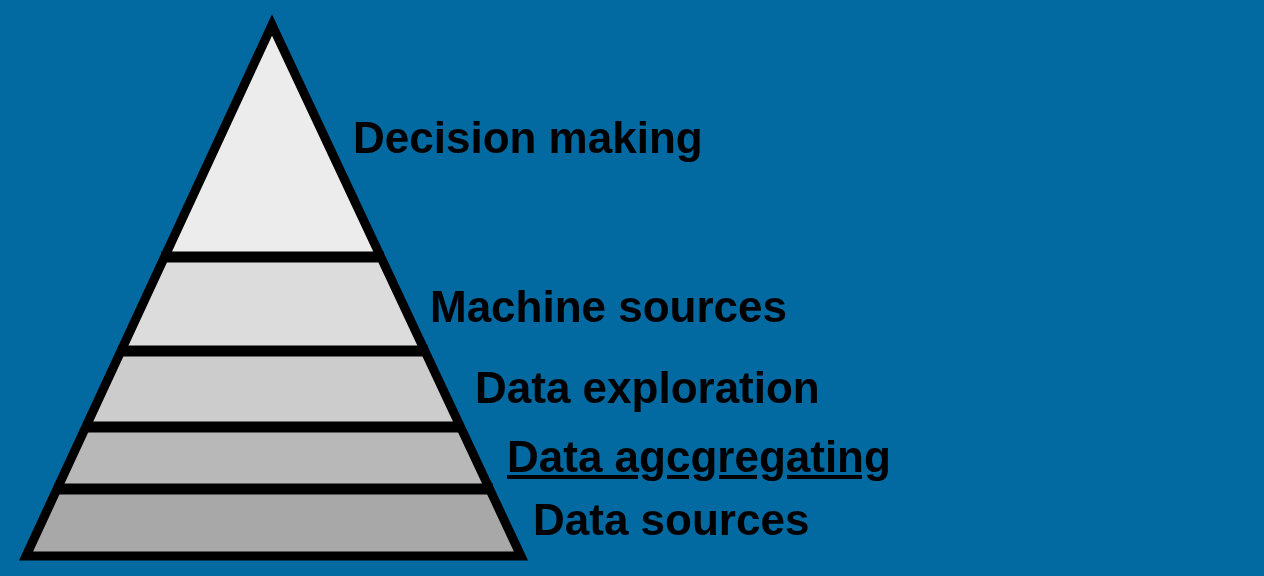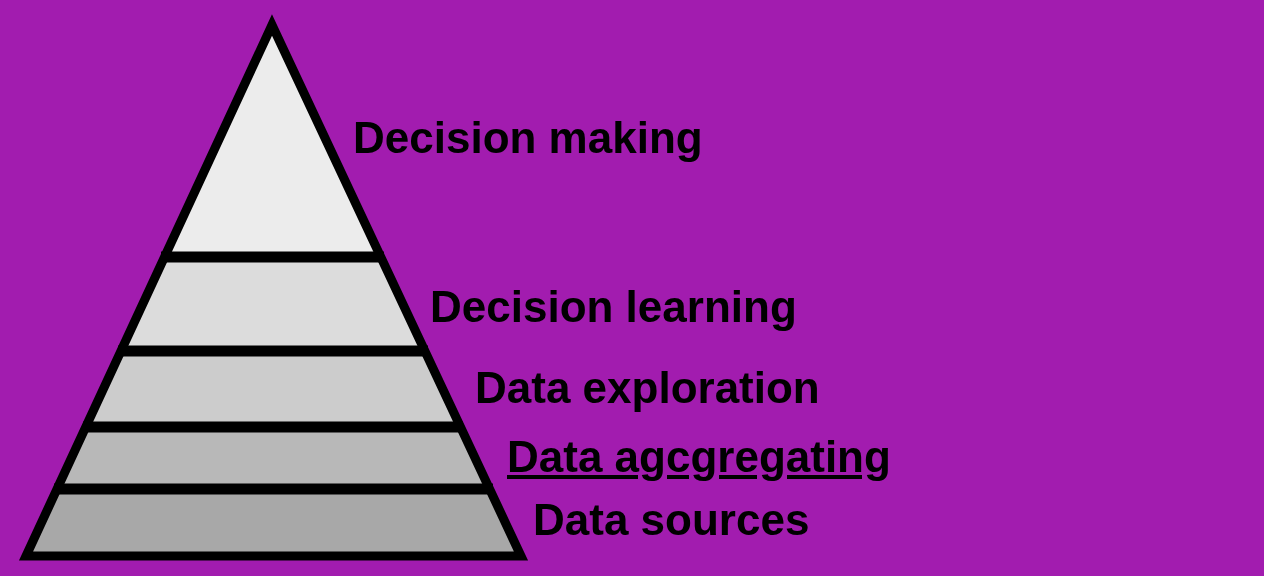--- a/index.html
+++ b/index.html
@@ -8,21 +8,21 @@
     width: 1264px;
     height: 576px;
     background: #ffffff;
     overflow: hidden;
     font-family: "Liberation Sans", sans-serif;
   }
   .stage {
     position: relative;
     width: 1264px;
     height: 576px;
-    background: #a21caf;
+    background: #0369a1;
   }
   .stage svg {
     position: absolute;
     left: 0;
     top: 0;
     width: 1264px;
     height: 576px;
     display: block;
   }
   .divider {
@@ -65,21 +65,21 @@
       <line class="divider" x1="118" y1="351" x2="428" y2="351" stroke="#000000"></line>
       <line class="divider" x1="83" y1="427" x2="463" y2="427" stroke="#000000"></line>
       <line class="divider" x1="54" y1="489" x2="493" y2="489" stroke="#000000"></line>
     </g>
 
     <path class="outline" d="M 272 25 L 26 556 L 521 556 Z" stroke="#000000"></path>
   </svg>
 
   <div class="level-label" style="left:353px; top:116px;">Decision making</div>
 
-  <div class="level-label" style="left:430px; top:285px;">Decision learning</div>
+  <div class="level-label" style="left:430px; top:285px;">Machine sources</div>
 
   <div class="level-label" style="left:475px; top:366px;">Data exploration</div>
 
   <div class="level-label" style="left:507px; top:435px;text-decoration:underline;">Data agcgregating</div>
 
   <div class="level-label" style="left:533px; top:498px;">Data sources</div>
 
 </div>
 
 </body></html>

